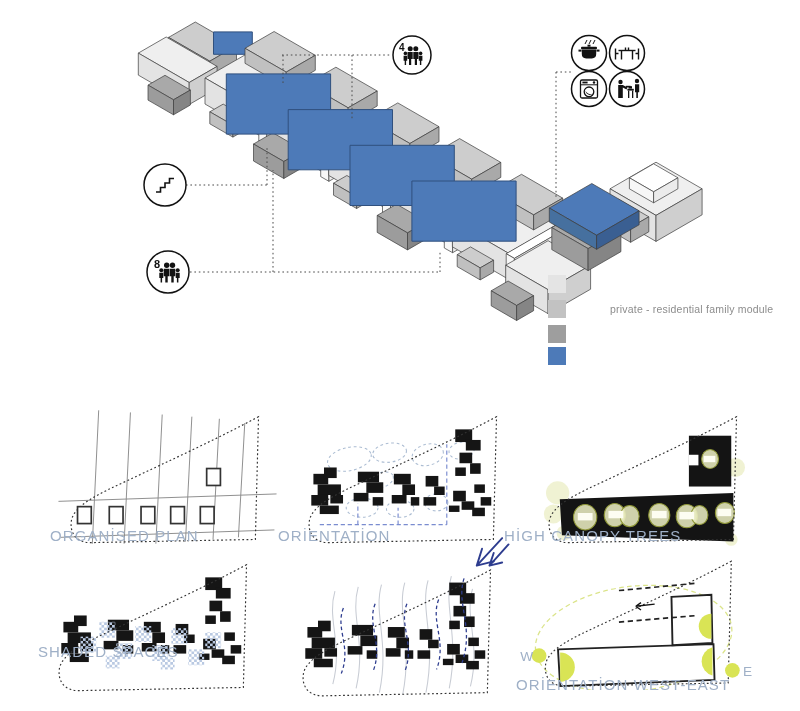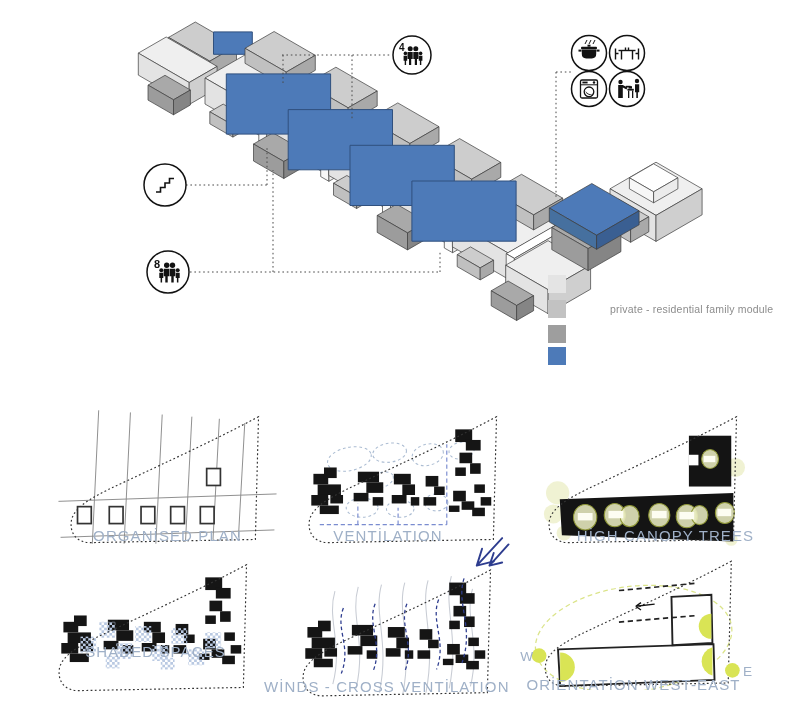--- a/index.html
+++ b/index.html
@@ -1,20 +1,20 @@
 <!DOCTYPE html>
 <html><head>
 <meta charset="utf-8">
 <style>
   html,body{margin:0;padding:0;background:#fff;}
   .page{position:relative;width:800px;height:711px;background:#ffffff;overflow:hidden;
         font-family:"Liberation Sans",sans-serif;}
   .abs{position:absolute;}
   .caption{position:absolute;color:#9fb0c7;font-size:15px;letter-spacing:1.1px;
-           text-align:center;white-space:nowrap;font-weight:400;}
+           text-align:left;white-space:nowrap;font-weight:400;}
   .legend-label{position:absolute;color:#8c8c8c;font-size:10.5px;line-height:1.4;
                 letter-spacing:0.2px;margin-left:32px;}
   .swatch{position:absolute;width:18px;height:18px;}
   svg{display:block;}
   .dotted{stroke:#4a4a4a;stroke-width:1;stroke-dasharray:1.6 2.8;fill:none;}
   .mcircle{fill:#ffffff;stroke:#121212;stroke-width:1.5;}
   .ink{fill:#121212;}
   .ink-line{stroke:#121212;fill:none;}
   .outline-dotted{stroke:#333;stroke-width:1.1;stroke-dasharray:1.7 2.3;fill:none;}
   .gridline{stroke:#8a8a8a;stroke-width:0.9;}
@@ -402,18 +402,17 @@
     <g>
       <path class="blackdash" d="M98,36 L172,29"></path>
       <path class="blackdash" d="M98,66 L170,60"></path>
       <path class="ink-line" stroke="#9a9a9a" stroke-width="1.3" d="M132,49 L114,51 M114,51 l5,-3.5 M114,51 l5,3.5"></path>
     </g>
     <text class="we-label" x="4" y="103">W</text>
     <text class="we-label" x="216" y="117">E</text>
   </svg>
 
   <div class="caption" style="left:50px;top:527px;width:235px">ORGANİSED PLAN</div>
-  <div class="caption" style="left:278px;top:527px;width:220px">VENTİLATION</div>
-  <div class="caption" style="left:548px;top:527px;width:235px">HİGH CANOPY TREES</div>
+  <div class="caption" style="left:278px;top:527px;width:220px">ORİENTATİON</div>
+  <div class="caption" style="left:504px;top:527px;width:235px">HİGH CANOPY TREES</div>
   <div class="caption" style="left:38px;top:643px;width:235px">SHADED SPACES</div>
-  <div class="caption" style="left:264px;top:678px;width:235px">WİNDS - CROSS VENTİLATION</div>
   <div class="caption" style="left:516px;top:676px;width:235px">ORİENTATİON WEST-EAST</div>
 </div>
 
 </body></html>

